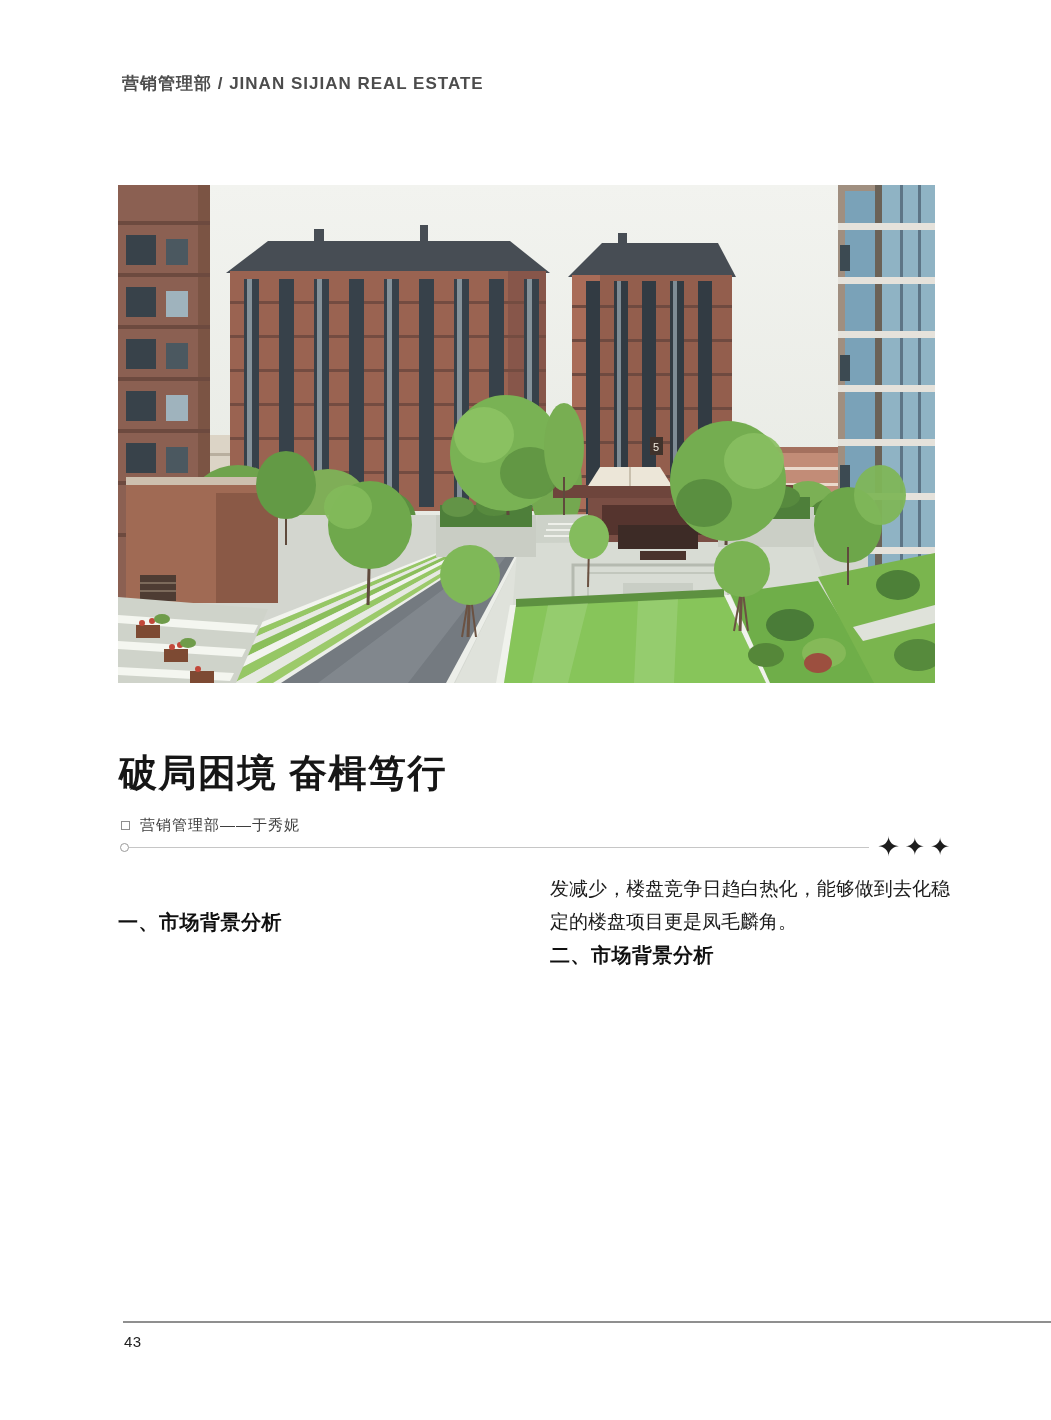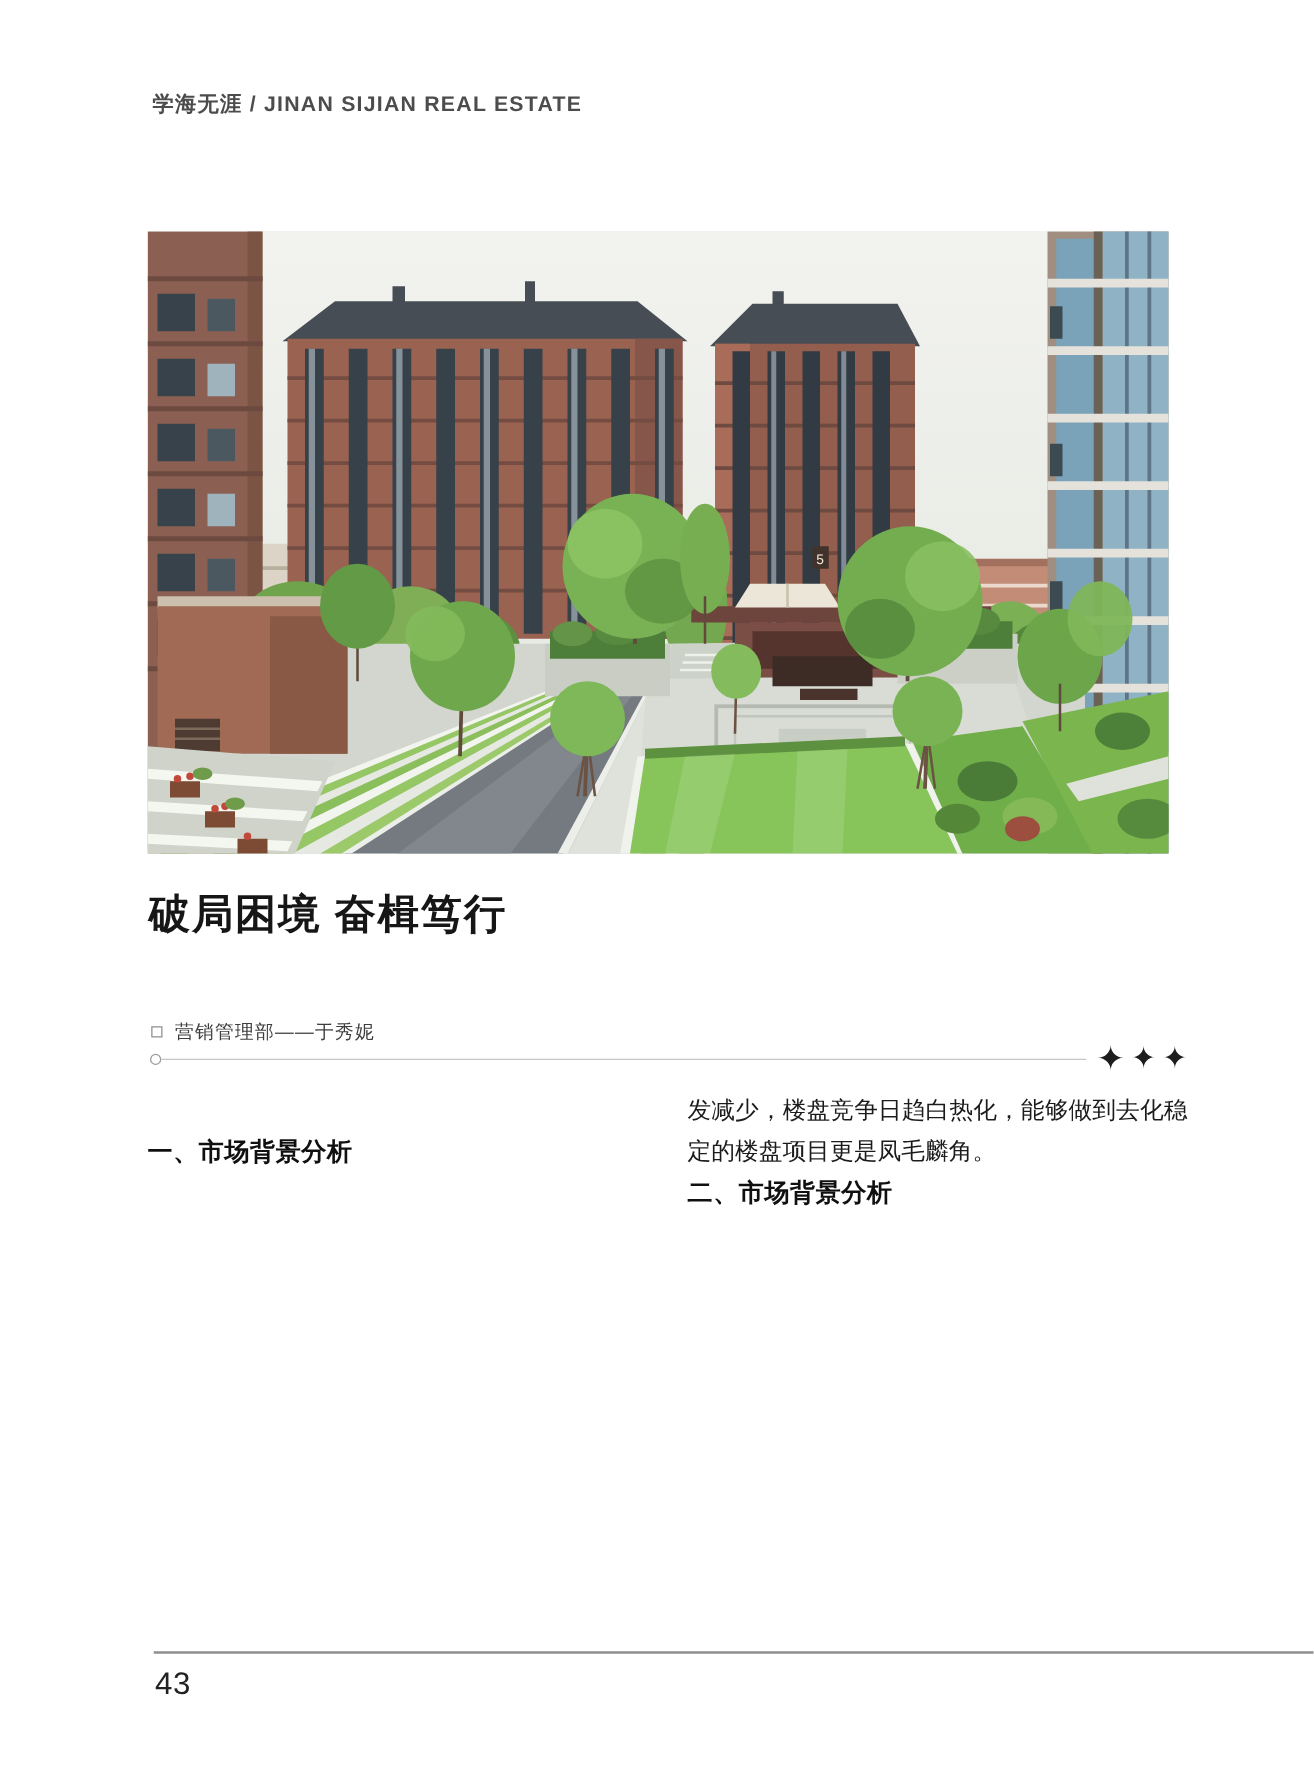--- a/index.html
+++ b/index.html
@@ -21,22 +21,22 @@
   
   .hero {
     position:absolute; left:118px; top:185px; width:817px; height:498px;
     overflow:hidden; background:#edefeb;
   }
   .hero svg { display:block; width:817px; height:498px; }
 
   
   .title-block { position:absolute; left:119px; top:708px; }
   .title-line {
-    font-size:33px; font-weight:bold; color:#161616;
-    letter-spacing:1.5px; line-height:45px; white-space:nowrap;
+    font-size:38px; font-weight:bold; color:#161616;
+    letter-spacing:1.5px; line-height:45px; white-space:nowrap;margin-top:43px;
   }
 
   
   .byline {
     position:absolute; left:121px; top:816px;
     display:flex; align-items:center; gap:10px;
     font-size:15px; color:#3e3e3e; letter-spacing:1px;
   }
   .byline-square { width:9px; height:9px; border:1px solid #8f8f8f; background:#fff; }
 
@@ -72,29 +72,29 @@
   .col p { margin:0; }
   .col p.indent { text-indent:2em; }
 
   
   .footer-line {
     position:absolute; left:123px; top:1321px; width:928px; height:2px;
     background:#8f8f8f;
   }
   .page-number {
     position:absolute; left:124px; top:1333px;
-    font-size:25px; color:#222; letter-spacing:0.5px;
+    font-size:15px; color:#222; letter-spacing:0.5px;
   }
 </style>
 </head>
 <body>
 
 <div class="page">
 
-  <div class="journal-line">学海无涯 / JINAN SIJIAN REAL ESTATE</div>
+  <div class="journal-line">营销管理部 / JINAN SIJIAN REAL ESTATE</div>
 
   <figure class="hero">
     <svg viewBox="0 0 817 498">
 
       <defs>
         <linearGradient id="sky" x1="0" y1="0" x2="0" y2="1">
           <stop offset="0" stop-color="#f2f3ef"></stop>
           <stop offset="1" stop-color="#e3e6df"></stop>
         </linearGradient>
       </defs>

